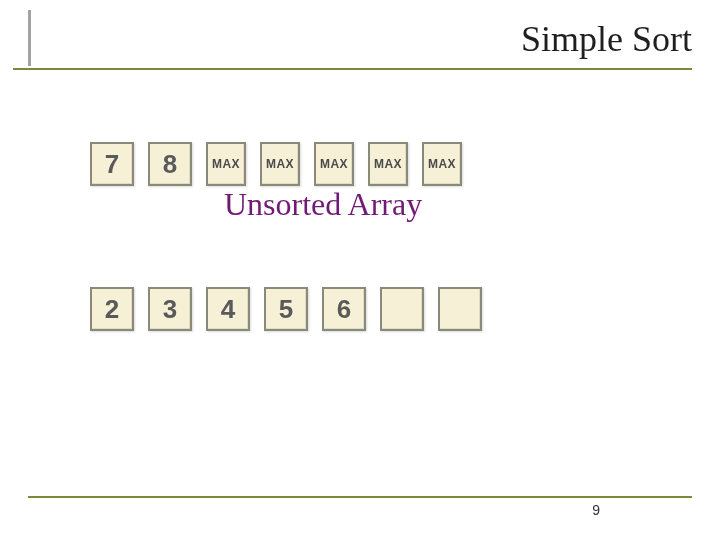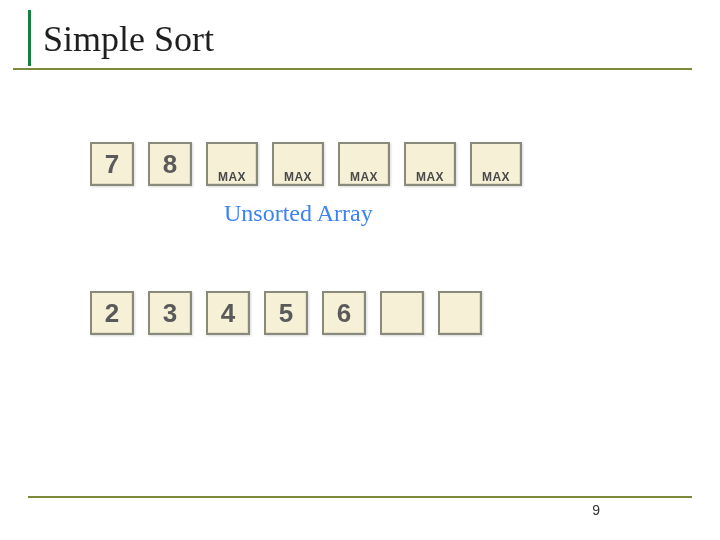--- a/index.html
+++ b/index.html
@@ -12,24 +12,25 @@
     overflow: hidden;
   }
   .slide {
     position: absolute;
     top: 10px;
     left: 28px;
     right: 28px;
     bottom: 20px;
   }
   .title-wrap {
-    border-left: 3px solid #15803d;
+    border-left: 3px solid #a3a3a3;
     padding-left: 12px;
     padding-top: 8px;
     padding-bottom: 6px;
+    text-align: right;
   }
   .title {
     font-size: 36px;
     color: #1f1f1f;
     font-weight: normal;
   }
   .title-underline {
     height: 2px;
     background: #7a8a3a;
     margin-top: 2px;
@@ -53,40 +54,38 @@
     height: 44px;
     background: #f5f0d6;
     border: 2px solid #8a8a7a;
     position: relative;
     display: flex;
     align-items: center;
     justify-content: center;
     box-shadow: inset -1px -1px 0 rgba(0,0,0,0.08), 1px 1px 2px rgba(0,0,0,0.15);
   }
   .cell.wide {
-    width: 52px;
-    align-items: flex-end;
+    width: 40px;
   }
   .cell-num {
     font-family: Arial, Helvetica, sans-serif;
     font-weight: bold;
     font-size: 26px;
     color: #5a5a5a;
   }
   .cell-max {
     font-family: Arial, Helvetica, sans-serif;
     font-weight: bold;
     font-size: 12px;
     color: #4a4a4a;
     letter-spacing: 0.5px;
   }
   .caption {
-    font-size: 24px;
-    color: #3b82f6;
-    margin-top: 14px;
+    font-size: 32px;
+    color: #701a75;
   }
   .caption-unsorted { margin-left: 196px; }
   .caption-sorted { margin-left: 166px; }
   .footer-line {
     position: absolute;
     left: 28px;
     right: 28px;
     bottom: 42px;
     height: 2px;
     background: #7a8a3a;

